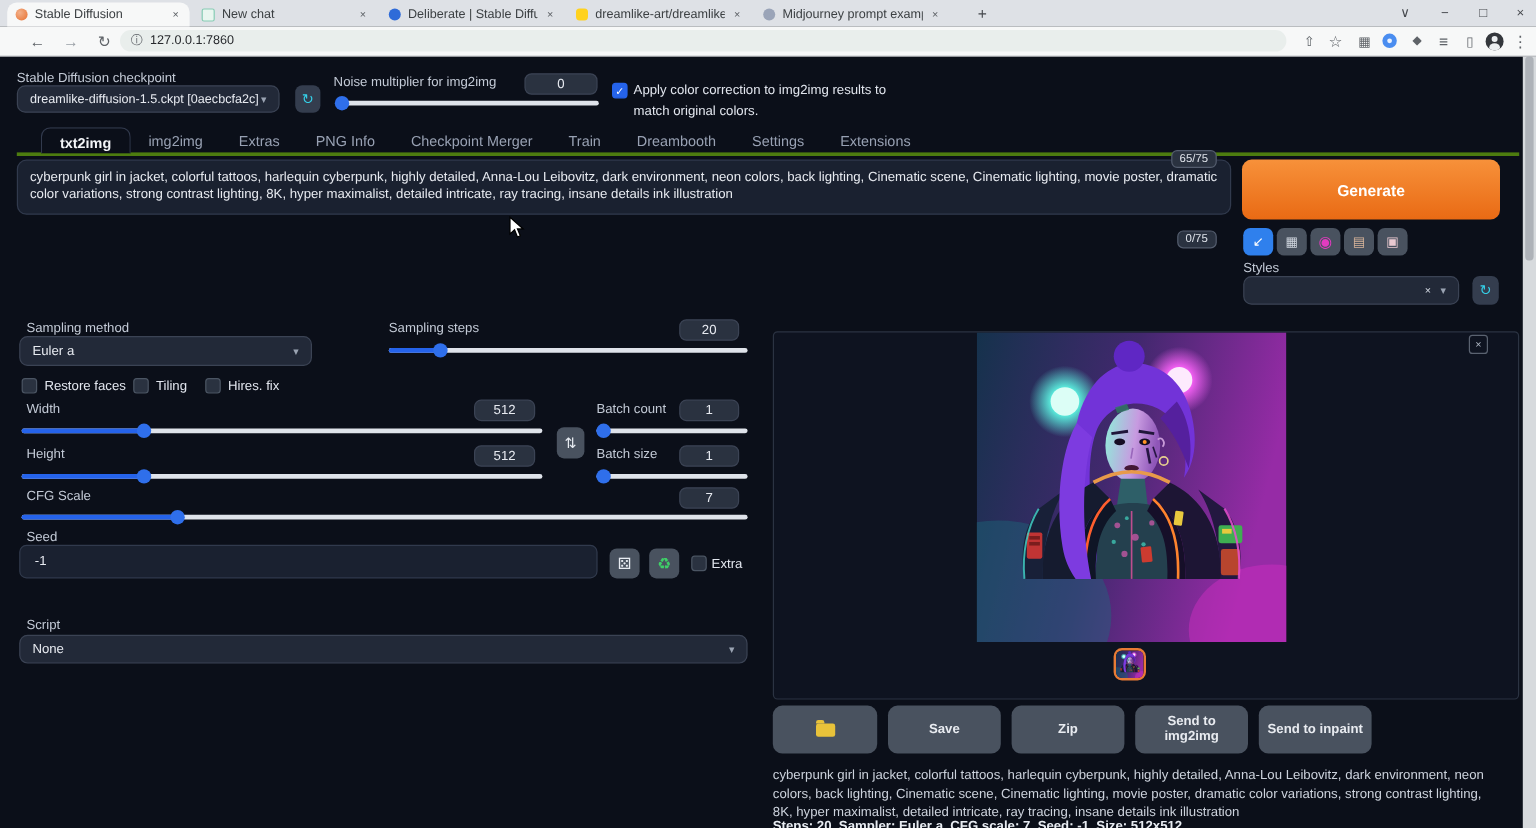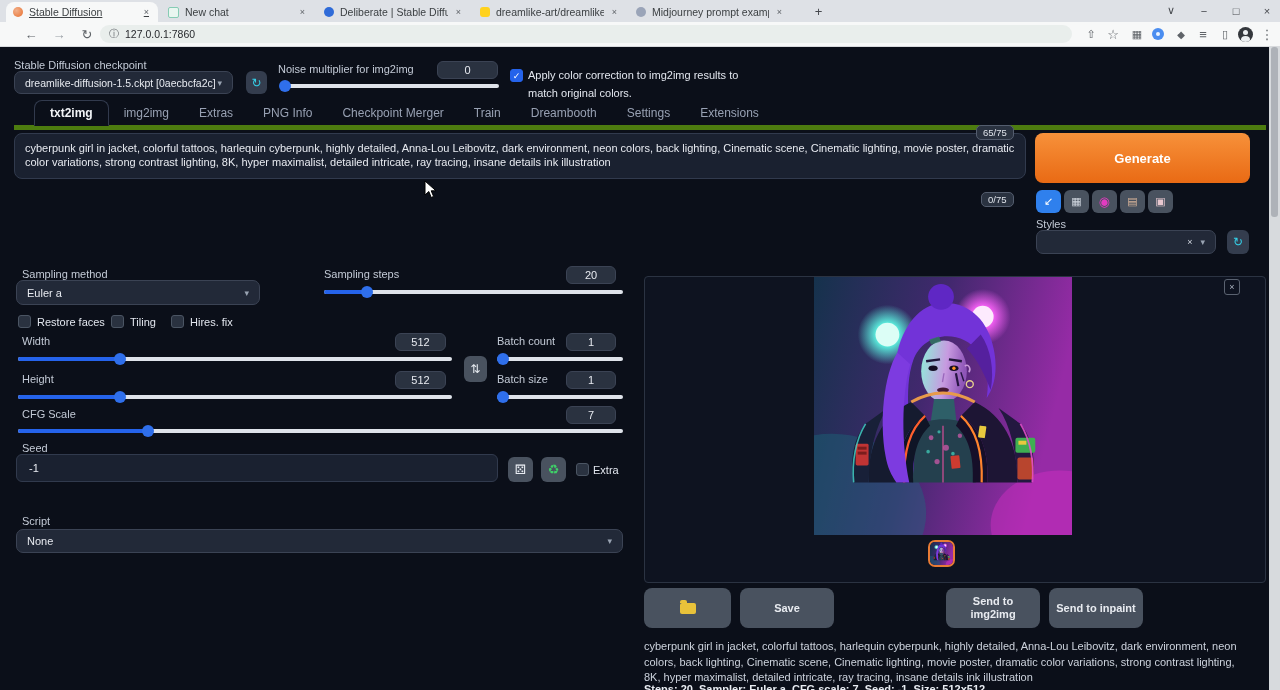--- a/index.html
+++ b/index.html
@@ -2,21 +2,21 @@
 <html><head>
 <meta charset="utf-8">
 <style>
   html,body{margin:0;padding:0;background:#000;}
   #app{position:relative;width:1280px;height:690px;overflow:hidden;background:#0b0f19;
        font-family:"Liberation Sans",sans-serif;-webkit-font-smoothing:antialiased;}
   
   .tabstrip{position:absolute;left:0;top:0;width:1280px;height:22px;background:#dee1e6;}
   .btab{position:absolute;top:2px;height:20px;border-radius:8px 8px 0 0;display:flex;align-items:center;
         padding:0 7px;gap:6px;font-size:10.5px;color:#3c4043;box-sizing:border-box;}
-  .btab.active{background:#f7f8f8;text-decoration:underline;}
+  .btab.active{background:#f7f8f8;}
   .btab .ttl{white-space:nowrap;overflow:hidden;flex:1;}
   .btab .cls{color:#5f6368;font-size:9px;padding:0 2px;}
   .fav{width:10px;height:10px;border-radius:50%;flex:0 0 auto;}
   .newtab{position:absolute;top:3px;width:17px;height:17px;display:flex;align-items:center;justify-content:center;
           color:#45484d;font-size:13px;}
   .winctl{position:absolute;top:0;width:26px;height:21px;display:flex;align-items:center;justify-content:center;
           color:#45484d;font-size:11px;}
   .toolbar{position:absolute;left:0;top:22px;width:1280px;height:25px;background:#f7f8f8;border-bottom:1px solid #d8dadd;box-sizing:border-box;}
   .tbic{position:absolute;top:3px;height:18px;display:flex;align-items:center;justify-content:center;
         color:#5f6368;font-size:13px;width:18px;}
@@ -39,22 +39,22 @@
   .slider .fill{position:absolute;left:0;top:0;height:4px;background:#2563eb;border-radius:2px;}
   .slider .knob{position:absolute;top:-4px;width:12px;height:12px;border-radius:50%;background:#2f6feb;}
   .cb{position:absolute;width:13px;height:13px;border-radius:3px;background:#2a3240;border:1px solid #4b5563;box-sizing:border-box;}
   .cb.on{background:#2563eb;border-color:#2563eb;color:#fff;font-size:9px;display:flex;align-items:center;justify-content:center;}
   .ta{position:absolute;background:#1a2130;border:1px solid #313a4d;border-radius:8px;color:#e7eaf0;
       font-size:11px;line-height:14px;padding:7px 10px;resize:none;box-sizing:border-box;
       font-family:"Liberation Sans",sans-serif;}
   .ta::placeholder{color:#5c6576;}
   .counter{position:absolute;background:#2a3240;border:1px solid #545d6e;border-radius:5px;
       font-size:9.5px;color:#dfe3ea;padding:1px 6px;z-index:5;}
-  .navtabs{position:absolute;left:14px;top:106px;width:1252px;height:24px;border-bottom:5px solid #4d7c0f;
-      display:flex;align-items:flex-end;box-sizing:border-box;padding-left:20px;}
+  .navtabs{position:absolute;left:14px;top:106px;width:1252px;height:24px;border-bottom:3px solid #4d7c0f;
+      display:flex;box-sizing:border-box;padding-left:20px;}
   .ntab{padding:5px 15px;font-size:12px;color:#98a1b3;white-space:nowrap;}
   .ntab.active{border:1px solid #323a4d;border-bottom:1px solid #0b0f19;border-radius:8px 8px 0 0;
       background:#0b0f19;color:#f3f5f8;font-weight:bold;margin-bottom:-1px;}
   .genbtn{position:absolute;left:1035px;top:133px;width:215px;height:50px;border-radius:8px;
       background:linear-gradient(180deg,#f7913a,#e96a14);color:#fff;font-weight:bold;font-size:13px;
       display:flex;align-items:center;justify-content:center;}
   .toolbtn{position:absolute;top:190px;width:25px;height:23px;border-radius:6px;background:#49525f;
       display:flex;align-items:center;justify-content:center;font-size:11px;color:#cfd5de;}
   .sqbtn{position:absolute;border-radius:6px;background:#49525f;display:flex;align-items:center;justify-content:center;}
   .accordion{position:absolute;left:16px;top:489px;width:607px;height:24px;background:#212a3b;
@@ -392,20 +392,23 @@
         <use href="#genimg"></use>
       </svg>
   </div>
 
   <div class="outbtn" style="left:644px;width:87px;">
       <span class="folder"></span>
     </div>
   <div class="outbtn" style="left:740px;width:94px;">
       <span>Save</span>
     </div>
+  <div class="outbtn" style="left:843px;width:94px;">
+      <span>Zip</span>
+    </div>
   <div class="outbtn" style="left:946px;width:94px;">
       <span>Send to img2img</span>
     </div>
   <div class="outbtn" style="left:1049px;width:94px;">
       <span>Send to inpaint</span>
     </div>
 
   <div class="infotxt">cyberpunk girl in jacket, colorful tattoos, harlequin cyberpunk, highly detailed, Anna-Lou Leibovitz, dark environment, neon colors, back lighting, Cinematic scene, Cinematic lighting, movie poster, dramatic color variations, strong contrast lighting, 8K, hyper maximalist, detailed intricate, ray tracing, insane details ink illustration</div>
   <div class="cutline">Steps: 20, Sampler: Euler a, CFG scale: 7, Seed: -1, Size: 512x512</div>
 

